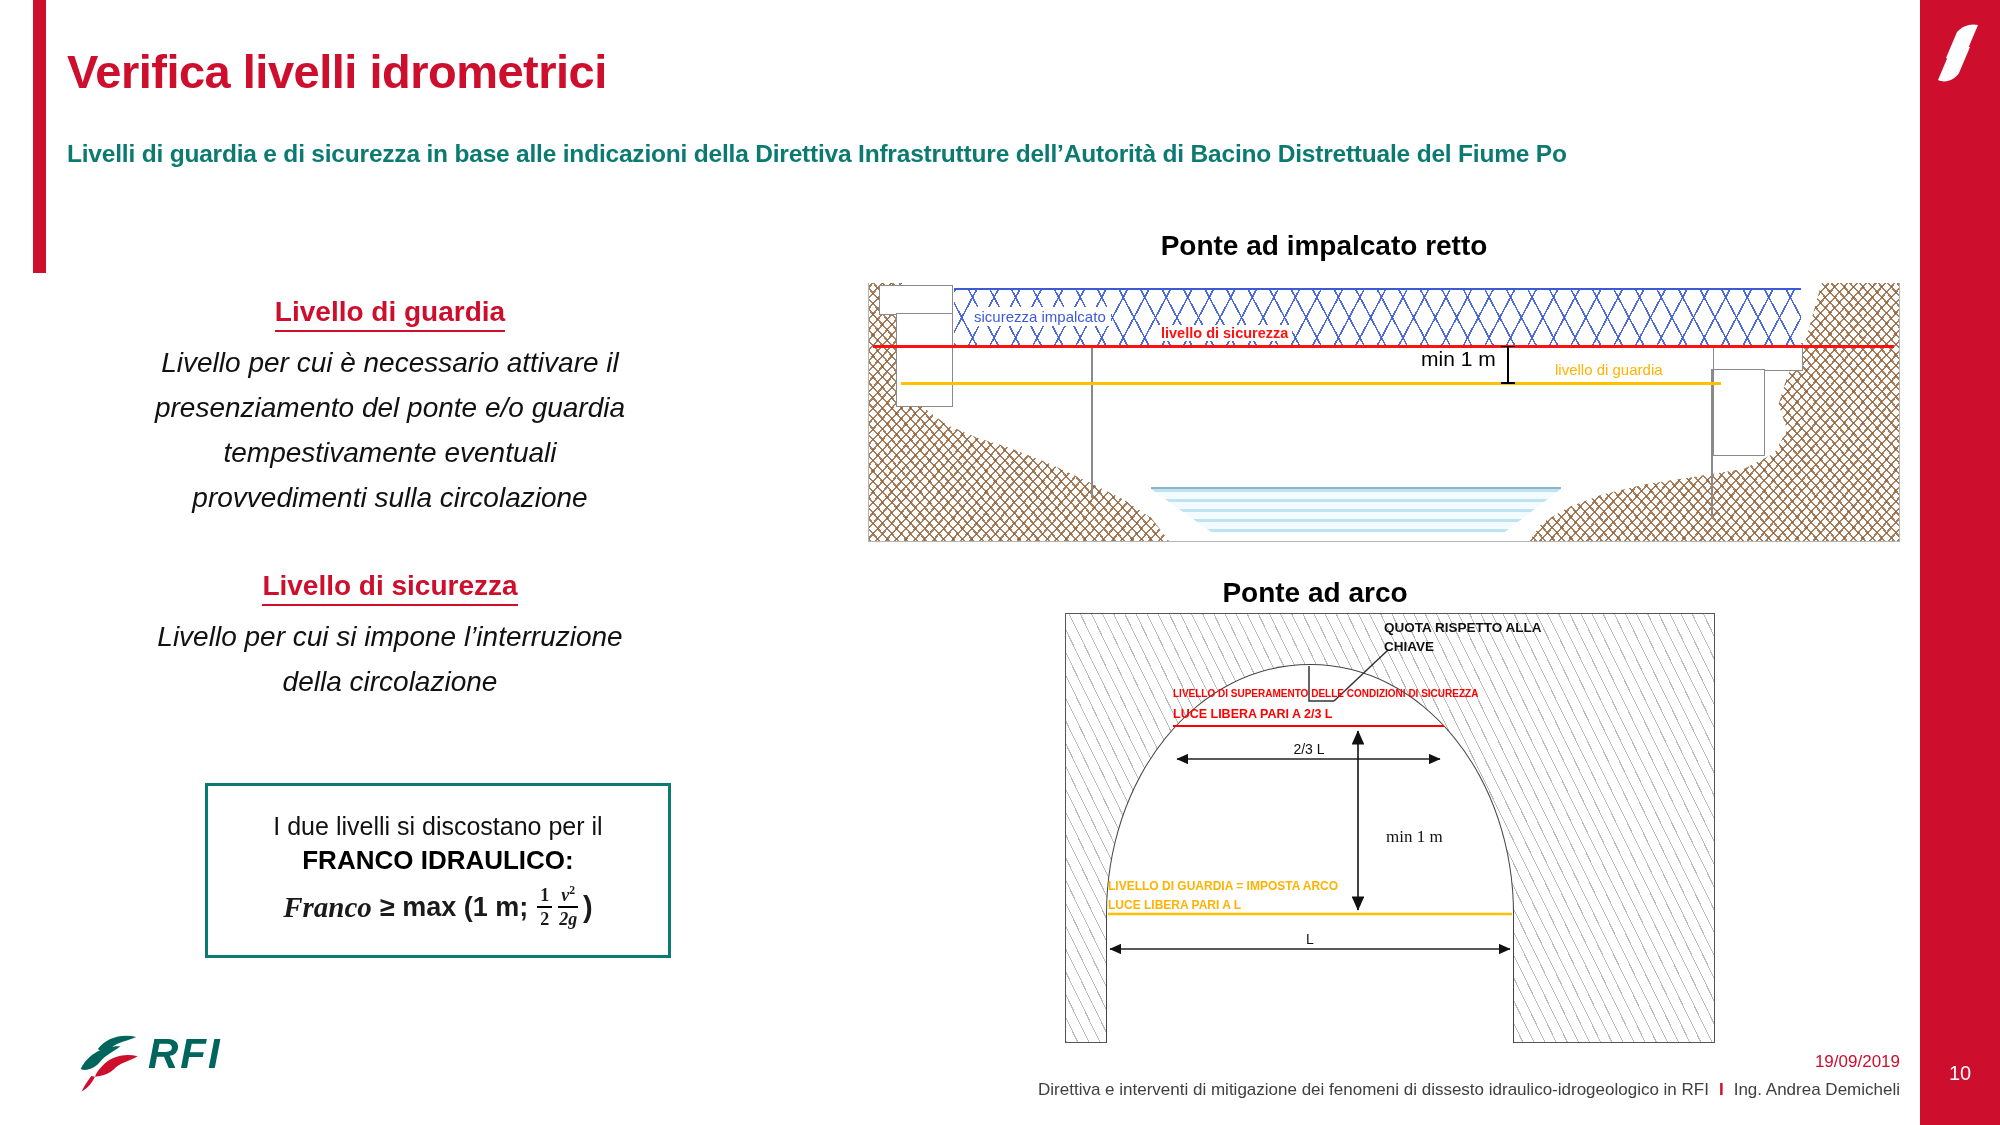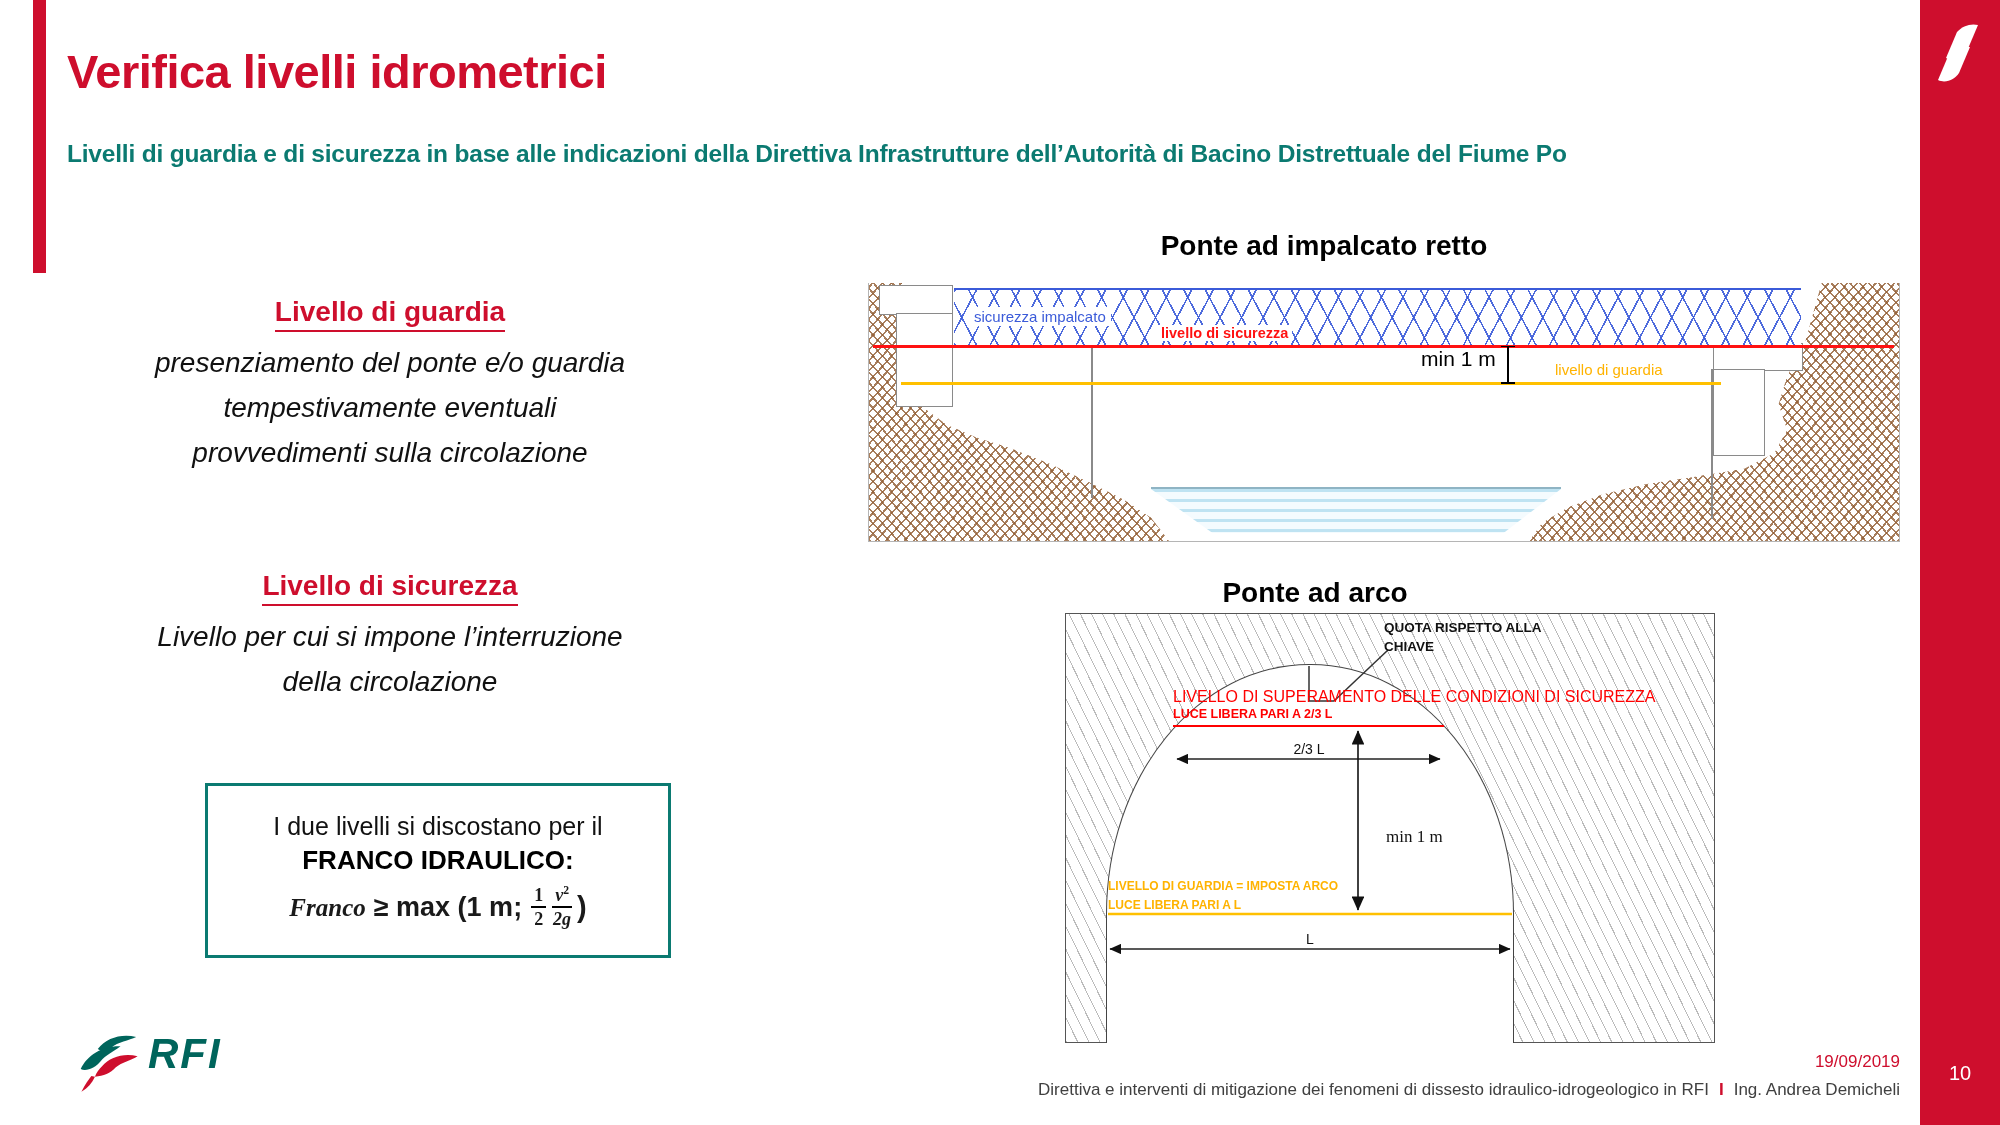--- a/index.html
+++ b/index.html
@@ -16,21 +16,21 @@
   .defblock{left:110px;width:560px;text-align:center;}
   .def-head{display:inline-block;font-size:28px;font-weight:bold;color:#CE0E2D;
             border-bottom:2.5px solid #CE0E2D;padding-bottom:2px;margin-bottom:8px;}
   .def-line{font-size:28px;font-style:italic;line-height:45px;color:#111;}
 
   .franco-box{left:205px;top:783px;width:460px;height:169px;border:3px solid #0B7A71;
               display:flex;flex-direction:column;align-items:center;justify-content:center;text-align:center;}
   .fb-line1{font-size:25px;color:#111;}
   .fb-line2{font-size:26px;font-weight:bold;color:#000000;margin-top:4px;}
   .fb-formula{margin-top:10px;font-size:28px;font-weight:bold;display:flex;align-items:center;justify-content:center;}
-  .f-lhs{font-family:"Liberation Serif",serif;font-style:italic;font-weight:bold;font-size:25px;margin-right:8px;}
+  .f-lhs{font-family:"Liberation Serif",serif;font-style:italic;font-weight:bold;font-size:29px;margin-right:8px;}
   .f-op{font-weight:bold;font-size:27px;margin-right:6px;}
   .frac{display:inline-flex;flex-direction:column;align-items:center;line-height:1;margin:0 3px;
         font-family:"Liberation Serif",serif;font-weight:bold;font-size:18px;transform:translateY(-1px);}
   .fnum{border-bottom:2.2px solid #000;padding:0 3px 2px;}
   .fden{padding-top:2px;font-style:italic;}
   .fvar{font-style:italic;}
   .f-close{font-size:29px;font-weight:bold;margin-left:2px;}
 
   
   .diagram-title{font-size:28px;font-weight:bold;color:#000;text-align:center;}
@@ -65,21 +65,21 @@
       clip-path:polygon(0 0,100% 0,86% 100%,15% 100%);}
 
   
   .arco{left:1065px;top:613px;width:648px;height:428px;border:1px solid #555;background-color:#fff;
       background-image:repeating-linear-gradient(64deg, rgba(120,120,120,.5) 0 1px, transparent 1px 10px);}
   .arch-opening{left:40px;top:50px;width:406px;height:378px;background:#fff;border:1.5px solid #444;border-bottom:none;
       border-radius:203px 203px 0 0 / 250px 250px 0 0;z-index:1;}
   .arco-svg{left:0;top:0;z-index:2;}
   .arco-lbl{position:absolute;z-index:3;white-space:nowrap;}
   .lbl-quota{left:318px;top:4px;font-size:13.5px;font-weight:bold;line-height:19px;color:#111;white-space:normal;width:180px;}
-  .lbl-red1{left:107px;top:74px;font-size:16px;font-weight:normal;color:#FF0000;}
+  .lbl-red1{left:107px;top:74px;font-size:10px;font-weight:bold;color:#FF0000;}
   .lbl-red2{left:107px;top:93px;font-size:12.5px;font-weight:bold;color:#FF0000;}
   .lbl-23l{left:200px;top:127px;width:86px;text-align:center;font-size:14px;color:#111;}
   .lbl-min-arco{left:320px;top:213px;font-family:"Liberation Serif",serif;font-size:17px;color:#111;}
   .lbl-yel1{left:42px;top:265px;font-size:12px;font-weight:bold;color:#FFB300;}
   .lbl-yel2{left:42px;top:284px;font-size:12px;font-weight:bold;color:#FFB300;}
   .lbl-L{left:230px;top:317px;width:28px;text-align:center;font-size:14px;color:#111;}
 
   
   .rfi-word{left:148px;top:1030px;font-size:42px;font-weight:bold;font-style:italic;color:#00655C;letter-spacing:2px;}
   .rfi-sub{left:150px;top:1080px;font-size:13px;font-weight:bold;font-style:italic;color:#00655C;letter-spacing:1.3px;white-space:nowrap;margin-top:44px;}
@@ -93,20 +93,21 @@
 <body>
 
 <div class="slide">
 
   <div class="abs accent-left"></div>
   <div class="abs title">Verifica livelli idrometrici</div>
   <div class="abs subtitle">Livelli di guardia e di sicurezza in base alle indicazioni della Direttiva Infrastrutture dell’Autorità di Bacino Distrettuale del Fiume Po</div>
 
   <div class="abs defblock" style="top:296px;">
     <div><span class="def-head">Livello di guardia</span></div>
+    <div class="def-line">Livello per cui è necessario attivare il</div>
     <div class="def-line">presenziamento del ponte e/o guardia</div>
     <div class="def-line">tempestivamente eventuali</div>
     <div class="def-line">provvedimenti sulla circolazione</div>
   </div>
 
   <div class="abs defblock" style="top:570px;">
     <div><span class="def-head">Livello di sicurezza</span></div>
     <div class="def-line">Livello per cui si impone l’interruzione</div>
     <div class="def-line">della circolazione</div>
   </div>

